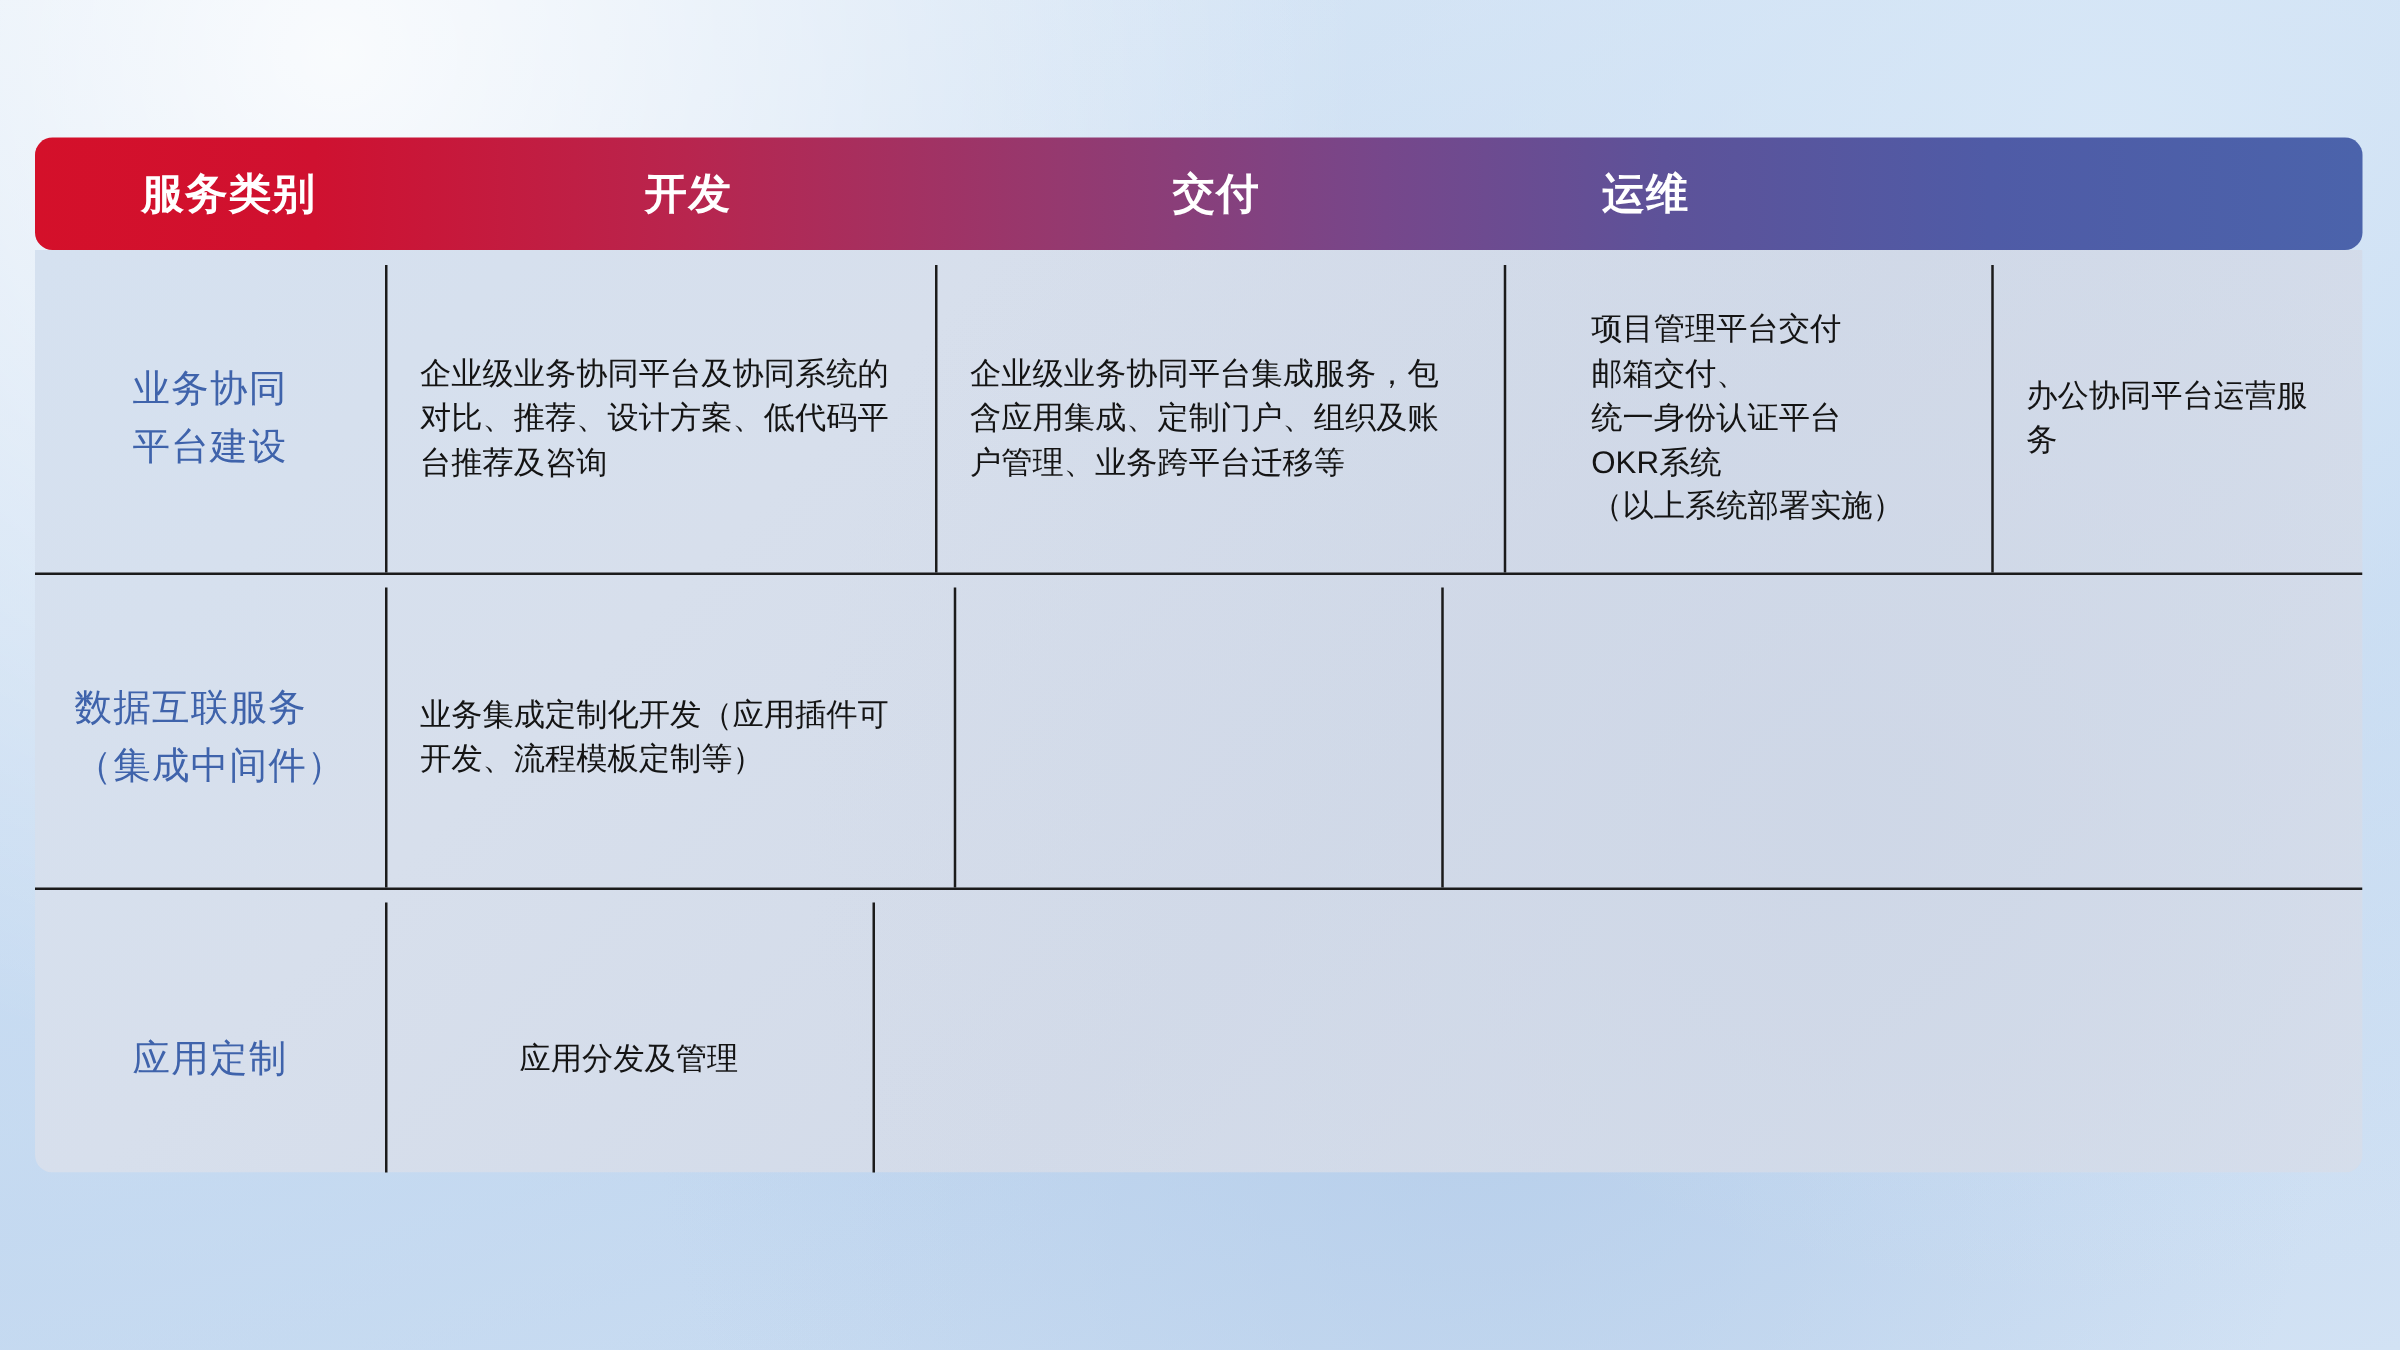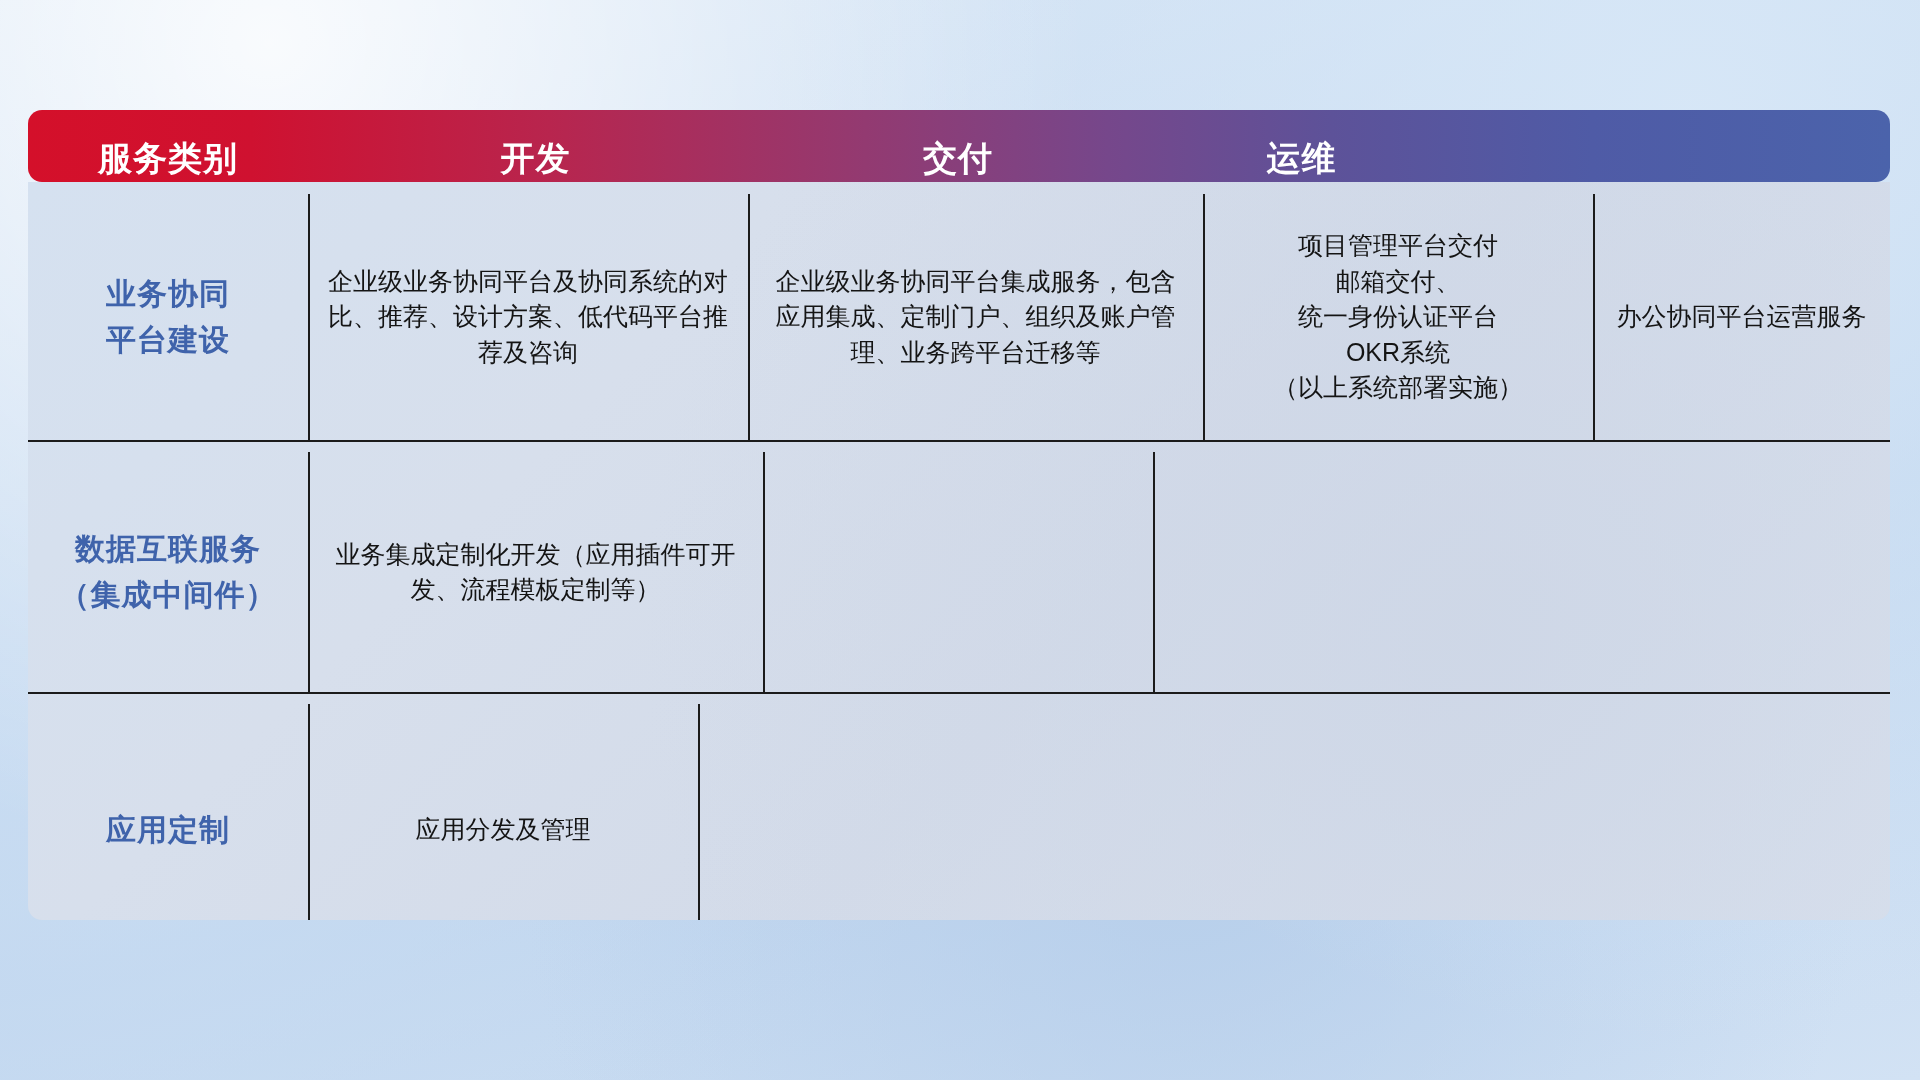--- a/index.html
+++ b/index.html
@@ -33,34 +33,35 @@
     position: absolute;
     left: 28px;
     top: 110px;
     width: 1862px;
     height: 840px;
   }
 
   
   #table-header {
     position: relative;
-    height: 72px;
+    height: 90px;
     border-radius: 14px;
     background: linear-gradient(90deg,
         #d4102a 0%,
         #cf1130 12%,
         #b8254e 28%,
         #95396f 44%,
         #76478b 58%,
         #5d5299 70%,
         #4f5ba6 84%,
         #4b63ab 100%);
     display: flex;
-    align-items: flex-end;
+    align-items: center;
     overflow: hidden;
+    padding-left: 15px;
   }
 
   .th {
     color: #ffffff;
     font-size: 34px;
     font-weight: bold;
     text-align: center;
     letter-spacing: 1px;
     white-space: nowrap;
   }
@@ -97,42 +98,42 @@
     position: absolute;
     left: 0; right: 0; top: 0;
     height: 2px;
     background: #1b1b1b;
   }
 
   .cell {
     display: flex;
     align-items: center;
     justify-content: center;
-    text-align: center;
-    padding: 8px 16px;
+    text-align: left;
+    padding: 8px 28px;
     font-size: 25px;
     line-height: 1.42;
     color: #141414;
     position: relative;
     margin-top: 12px;
   }
 
   
   .cell.vline::before {
     content: "";
     position: absolute;
     left: 0; top: 0; bottom: 0;
     width: 2px;
     background: #1b1b1b;
   }
 
   
   .cell-category {
     color: #3f63ab;
-    font-weight: bold;
+    font-weight: normal;
     font-size: 30px;
     line-height: 1.55;
     letter-spacing: 1px;
   }
 
   .cell-empty { color: transparent; }
 </style>
 </head>
 <body>
 

